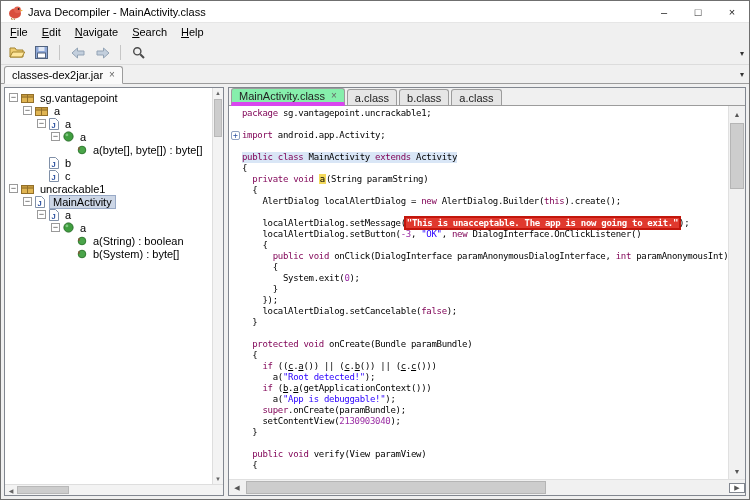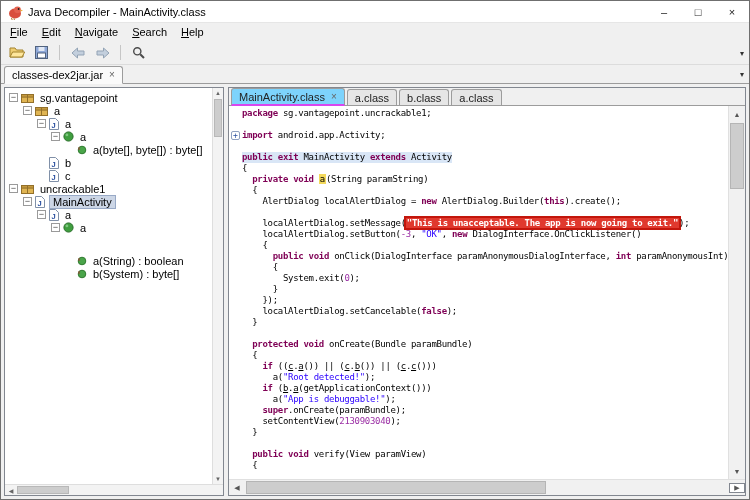--- a/index.html
+++ b/index.html
@@ -64,36 +64,36 @@
 
   .splitter { width:4px; flex:0 0 auto; }
 
   .right { flex:1; display:flex; flex-direction:column; border:1px solid #828790;
            background:#ffffff; overflow:hidden; }
   .etabs { height:18px; background:#f0f0f0; display:flex; align-items:flex-end;
            padding-left:2px; border-bottom:1px solid #9c9c9c; flex:0 0 auto; }
   .etab { height:16px; display:flex; align-items:center; padding:0 7px; gap:6px;
           border:1px solid #9c9c9c; border-bottom:none; background:#e6e6e6; margin-right:2px;
           border-radius:3px 3px 0 0; color:#222; }
-  .etab.active { background:#7dd3fc; height:18px; margin-bottom:-1px;
-                 border-bottom:2px solid #d946ef; }
+  .etab.active { background:#86efac; height:18px; margin-bottom:-1px;
+                 border-bottom:4px solid #d946ef; }
 
   .code-area { flex:1; display:flex; overflow:hidden; }
   .code { flex:1; overflow:hidden; background:#fff; padding-top:2px;
           font-family:"DejaVu Sans Mono", monospace; font-size:9px; letter-spacing:-0.3px;
           line-height:11px; }
   .line { height:11px; display:flex; }
   .gutter { width:13px; flex:0 0 auto; position:relative; }
   .fold { position:absolute; left:2px; top:1px; width:9px; height:9px; border:1px solid #8fa0c0;
           border-radius:2px; background:#fff; color:#2a50a0; font-size:8px; line-height:7px;
           text-align:center; letter-spacing:0; }
   .lbody { white-space:pre; }
   .line-hl { background:#d9e6f6; }
   .tok-p { color:#000; }
-  .tok-k { color:#7f0055; font-weight:bold; }
+  .tok-k { color:#7f0055; font-weight:normal; }
   .tok-s { color:#2a00ff; }
   .tok-n { color:#9b30a5; }
   .tok-l { color:#000; text-decoration:underline; }
   .tok-hy { background:#f3d95c; padding:0 1px; }
   .tok-hr { background:#e0392e; color:#ffffff; font-weight:bold;
             box-shadow:0 0 0 2px #c3160c; padding:0 1px; }
 
   .vscroll { width:17px; flex:0 0 auto; background:#f1f1f1; border-left:1px solid #e0e0e0;
              position:relative; }
   .scroll-btn { height:16px; display:flex; align-items:center; justify-content:center;
@@ -293,21 +293,21 @@
           <div class="tree-row" style="padding-left: 46px;">
             <span class="exp">−</span>
             <span class="ticon">
               <svg width="11" height="11" viewBox="0 0 11 11">
                 <circle cx="5.5" cy="5.5" r="4.6" fill="#3f9e3f" stroke="#2a6e2a"></circle>
                 <circle cx="3.9" cy="3.9" r="1.4" fill="#8ccf8c" opacity="0.85"></circle>
               </svg>
             </span>
             <span class="tlabel">a</span>
           </div>
-          <div class="tree-row" style="padding-left: 60px; margin-top: 20px;">
+          <div class="tree-row" style="padding-left: 60px;">
             <span class="exp-spacer"></span>
             <span class="ticon">
               <svg width="10" height="10" viewBox="0 0 10 10">
                 <circle cx="5" cy="5" r="3.8" fill="#4aa54a" stroke="#2f7a2f"></circle>
                 <text x="1" y="4.5" font-size="4.5" fill="#b03030" font-family="sans-serif">s</text>
               </svg>
             </span>
             <span class="tlabel">a(String) : boolean</span>
           </div>
           <div class="tree-row" style="padding-left: 60px;">
@@ -365,21 +365,21 @@
                 <span class="fold">+</span>
               </span>
               <span class="lbody"><span class="tok-k">import </span><span class="tok-p">android.app.Activity;</span></span>
             </div>
             <div class="line">
               <span class="gutter"></span>
               <span class="lbody"></span>
             </div>
             <div class="line">
               <span class="gutter"></span>
-              <span class="lbody line-hl"><span class="tok-k">public exit </span><span class="tok-p">MainActivity </span><span class="tok-k">extends </span><span class="tok-p">Activity</span></span>
+              <span class="lbody line-hl"><span class="tok-k">public class </span><span class="tok-p">MainActivity </span><span class="tok-k">extends </span><span class="tok-p">Activity</span></span>
             </div>
             <div class="line">
               <span class="gutter"></span>
               <span class="lbody"><span class="tok-p">{</span></span>
             </div>
             <div class="line">
               <span class="gutter"></span>
               <span class="lbody"><span class="tok-p">  </span><span class="tok-k">private void </span><span class="tok-hy">a</span><span class="tok-p">(String paramString)</span></span>
             </div>
             <div class="line">

